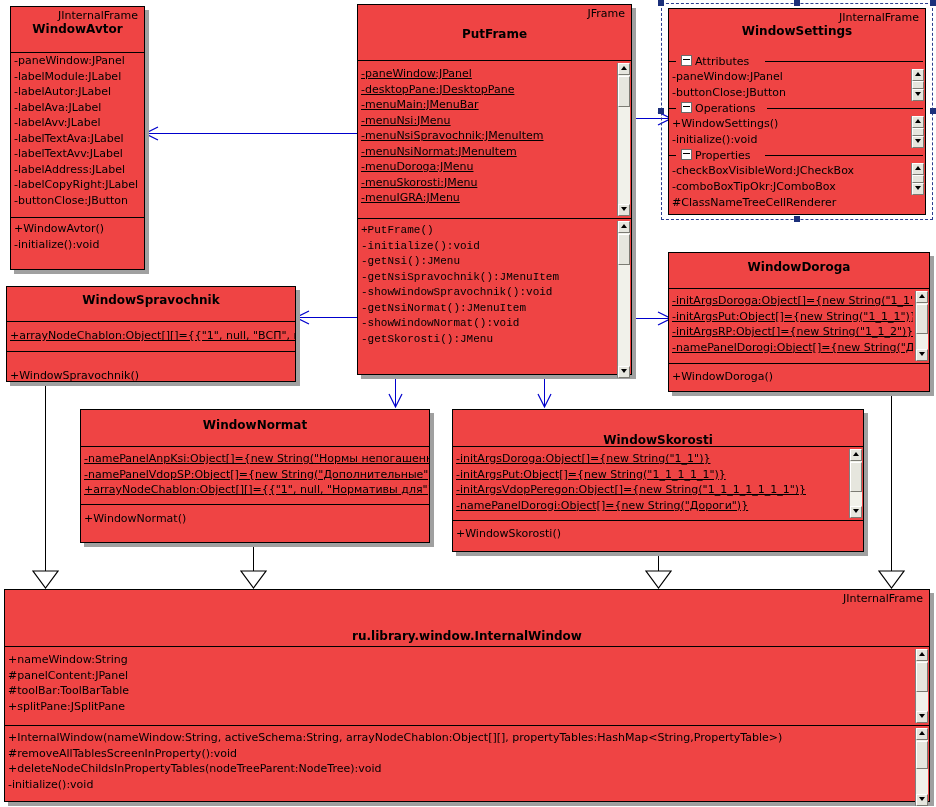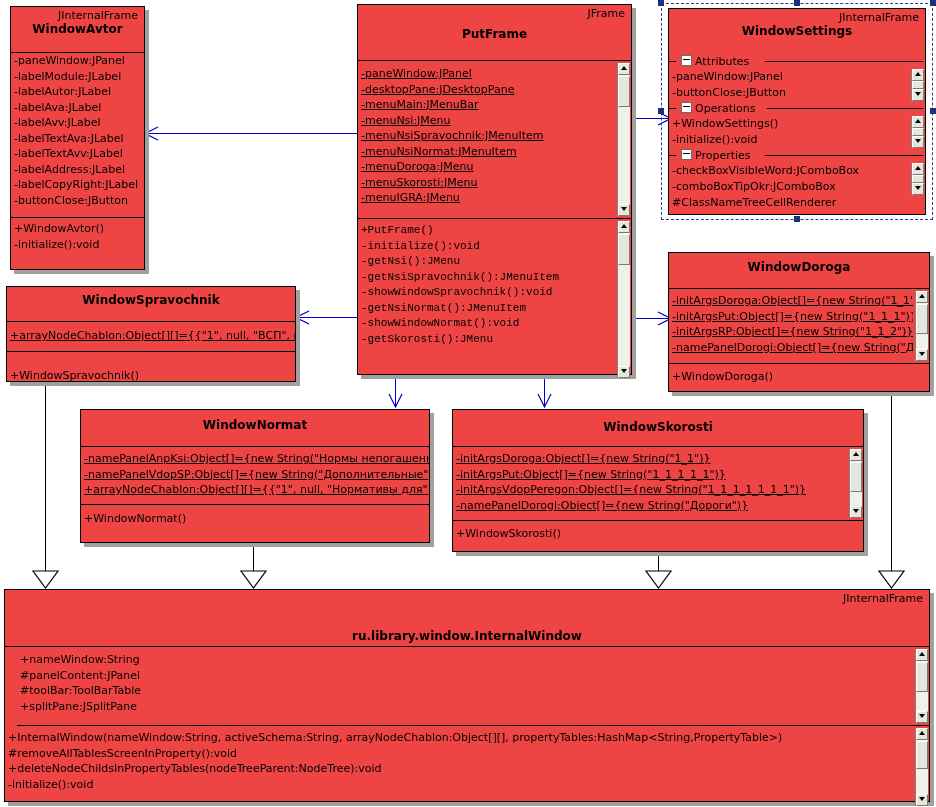--- a/index.html
+++ b/index.html
@@ -374,21 +374,21 @@
       </div>
     </div>
 
     <div class="grp">
       <span class="gdash-l"></span>
       <span class="gbox"></span><span class="glabel">Properties</span>
       <span class="gline" style="left:96px; right:2px;"></span>
     </div>
     <div class="compart" style="height:32px; border-bottom:none;">
       <div style="padding-right:17px;">
-        <div class="feat">-checkBoxVisibleWord:JComboBox</div>
+        <div class="feat">-checkBoxVisibleWord:JCheckBox</div>
         <div class="feat">-comboBoxTipOkr:JComboBox</div>
       </div>
       <div class="sb" style="top:0px; height:32px;">
         <div class="sb-btn up"></div>
         <div class="sb-thumb" style="top:12px; height:8px;"></div>
         <div class="sb-btn down"></div>
       </div>
     </div>
 
     <div class="compart last" style="height:17px;">
@@ -441,21 +441,21 @@
         <div class="feat stat">+arrayNodeChablon:Object[][]={{"1", null, "Нормативы для"}}</div>
       </div>
     </div>
     <div class="compart last" style="height:44px;">
       <div class="feat" style="margin-top:6px;">+WindowNormat()</div>
     </div>
   </div>
 
   <div class="uml" style="left:452px; top:409px; width:412px; height:143px;">
     <div class="hdr" style="height:31px;">
-      <div class="cname" style="margin-top:8px;">WindowSkorosti</div>
+      <div class="cname" style="margin-top:21px;">WindowSkorosti</div>
     </div>
     <div class="compart" style="height:73px;">
       <div style="padding-top:4px; padding-right:16px;">
         <div class="feat stat">-initArgsDoroga:Object[]={new String("1_1")}</div>
         <div class="feat stat">-initArgsPut:Object[]={new String("1_1_1_1_1")}</div>
         <div class="feat stat">-initArgsVdopPeregon:Object[]={new String("1_1_1_1_1_1_1")}</div>
         <div class="feat stat">-namePanelDorogi:Object[]={new String("Дороги")}</div>
       </div>
       <div class="sb" style="top:2px; height:69px;">
         <div class="sb-btn up"></div>
@@ -466,21 +466,21 @@
     <div class="compart last" style="height:37px;">
       <div class="feat" style="margin-top:5px;">+WindowSkorosti()</div>
     </div>
   </div>
 
   <div class="uml" style="left:4px; top:589px; width:926px; height:213px;">
     <div class="hdr" style="height:51px;">
       <div class="stereo">JInternalFrame</div>
       <div class="cname pkg" style="margin-top:24px;">ru.library.window.InternalWindow</div>
     </div>
-    <div class="compart" style="height:78px;margin-left:12px;">
+    <div class="compart" style="height:78px;">
       <div style="padding-top:5px; padding-right:17px;">
         <div class="feat">+nameWindow:String</div>
         <div class="feat">#panelContent:JPanel</div>
         <div class="feat">#toolBar:ToolBarTable</div>
         <div class="feat">+splitPane:JSplitPane</div>
       </div>
       <div class="sb" style="top:2px; height:74px;">
         <div class="sb-btn up"></div>
         <div class="sb-thumb" style="top:13px; height:30px;"></div>
         <div class="sb-btn down"></div>

